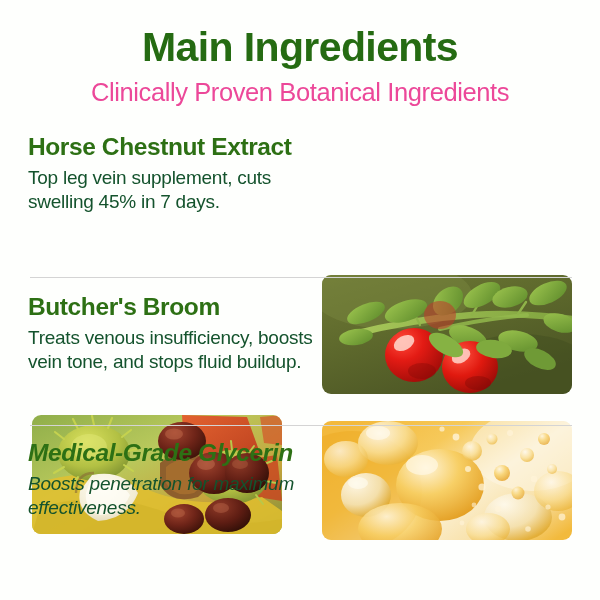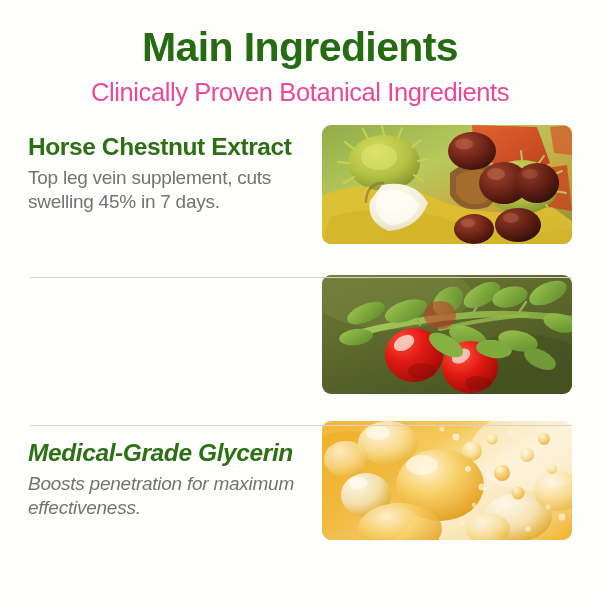--- a/index.html
+++ b/index.html
@@ -47,41 +47,41 @@
   .rows {
     margin-top: 18px;
   }
   .row {
     position: relative;
     display: flex;
     align-items: flex-start;
     padding: 0 28px;
     box-sizing: border-box;
   }
-  .row-1 { height: 146px; }
+  .row-1 { height: 146px; flex-direction: column; }
   .row-2 { height: 148px; }
   .row-3 { height: 150px; font-style: italic; }
 
   .text-col {
     width: 290px;
     flex: 0 0 290px;
     padding-top: 6px;
     box-sizing: border-box;
   }
   .ing-name {
     font-size: 24.5px;
     font-weight: bold;
     color: #2d7014;
     line-height: 1.13;
     letter-spacing: -0.4px;
     margin: 0;
   }
   .ing-desc {
     font-size: 19px;
-    color: #737373;
+    color: #14532d;
     line-height: 1.27;
     letter-spacing: -0.25px;
     margin: 5px 0 0 0;
   }
 
   .img-col {
     flex: 1 1 auto;
     display: flex;
     justify-content: flex-start;
     padding-left: 4px;
@@ -226,20 +226,22 @@
             <path d="M44 78 Q44 58 62 58" stroke="#8a6a36" stroke-width="2.4" fill="none" opacity="0.6"></path>
 
             <rect width="250" height="119" fill="none"></rect>
           </svg>
         </div>
       </div>
     </div>
 
     <div class="row row-2">
       <div class="text-col">
+        <h2 class="ing-name">Butcher's Broom</h2>
+        <p class="ing-desc">Treats venous insufficiency, boosts vein tone, and stops fluid buildup.</p>
       </div>
       <div class="img-col">
         <div class="thumb">
           <svg viewBox="0 0 250 119" preserveAspectRatio="none" aria-hidden="true">
             <defs>
               <linearGradient id="bbBg" x1="0" y1="0" x2="0.6" y2="1">
                 <stop offset="0%" stop-color="#6f7a35"></stop>
                 <stop offset="45%" stop-color="#5f6a2d"></stop>
                 <stop offset="100%" stop-color="#4b5524"></stop>
               </linearGradient>

